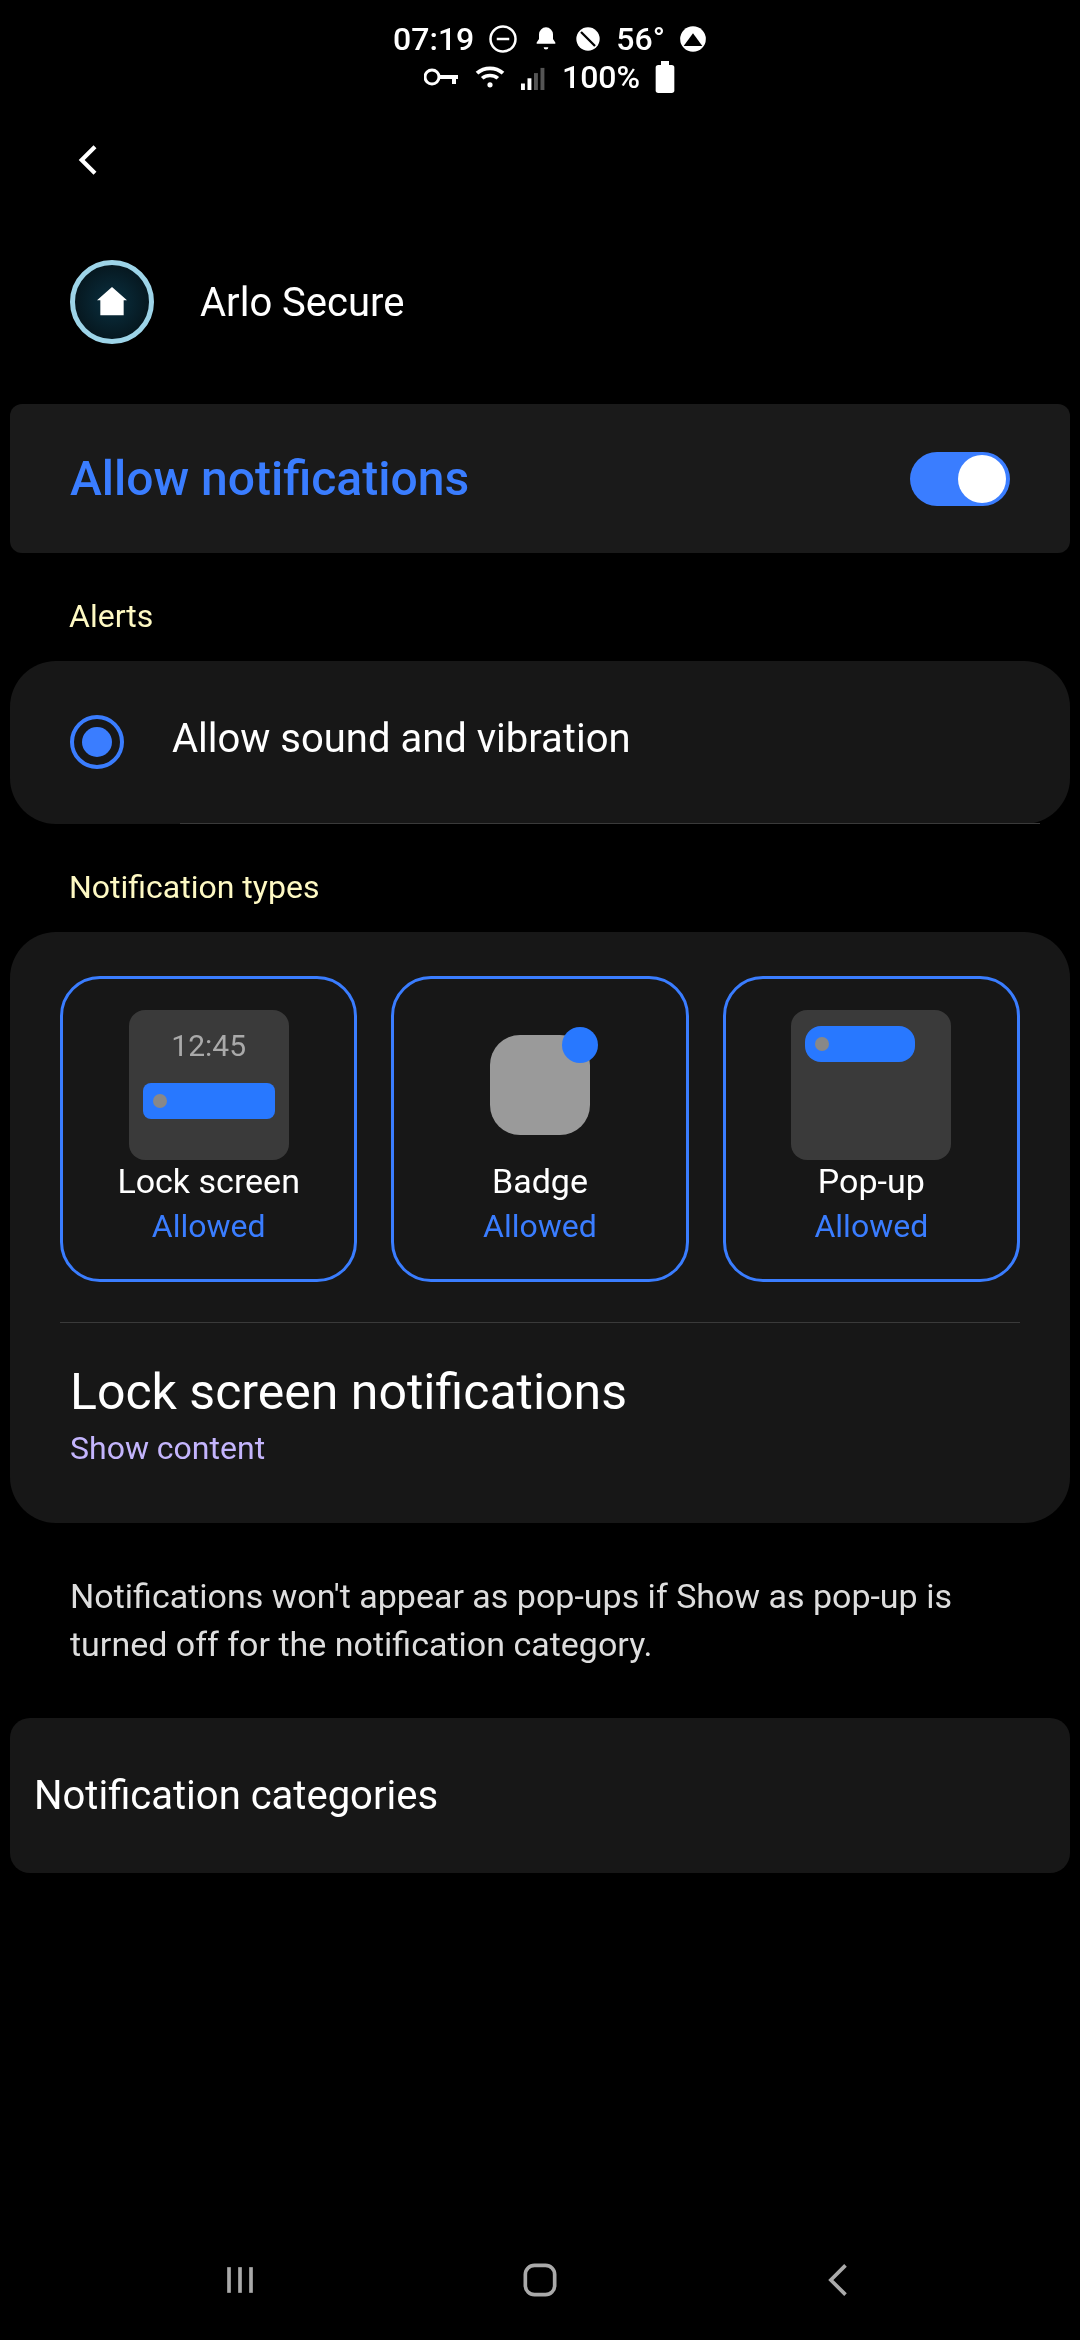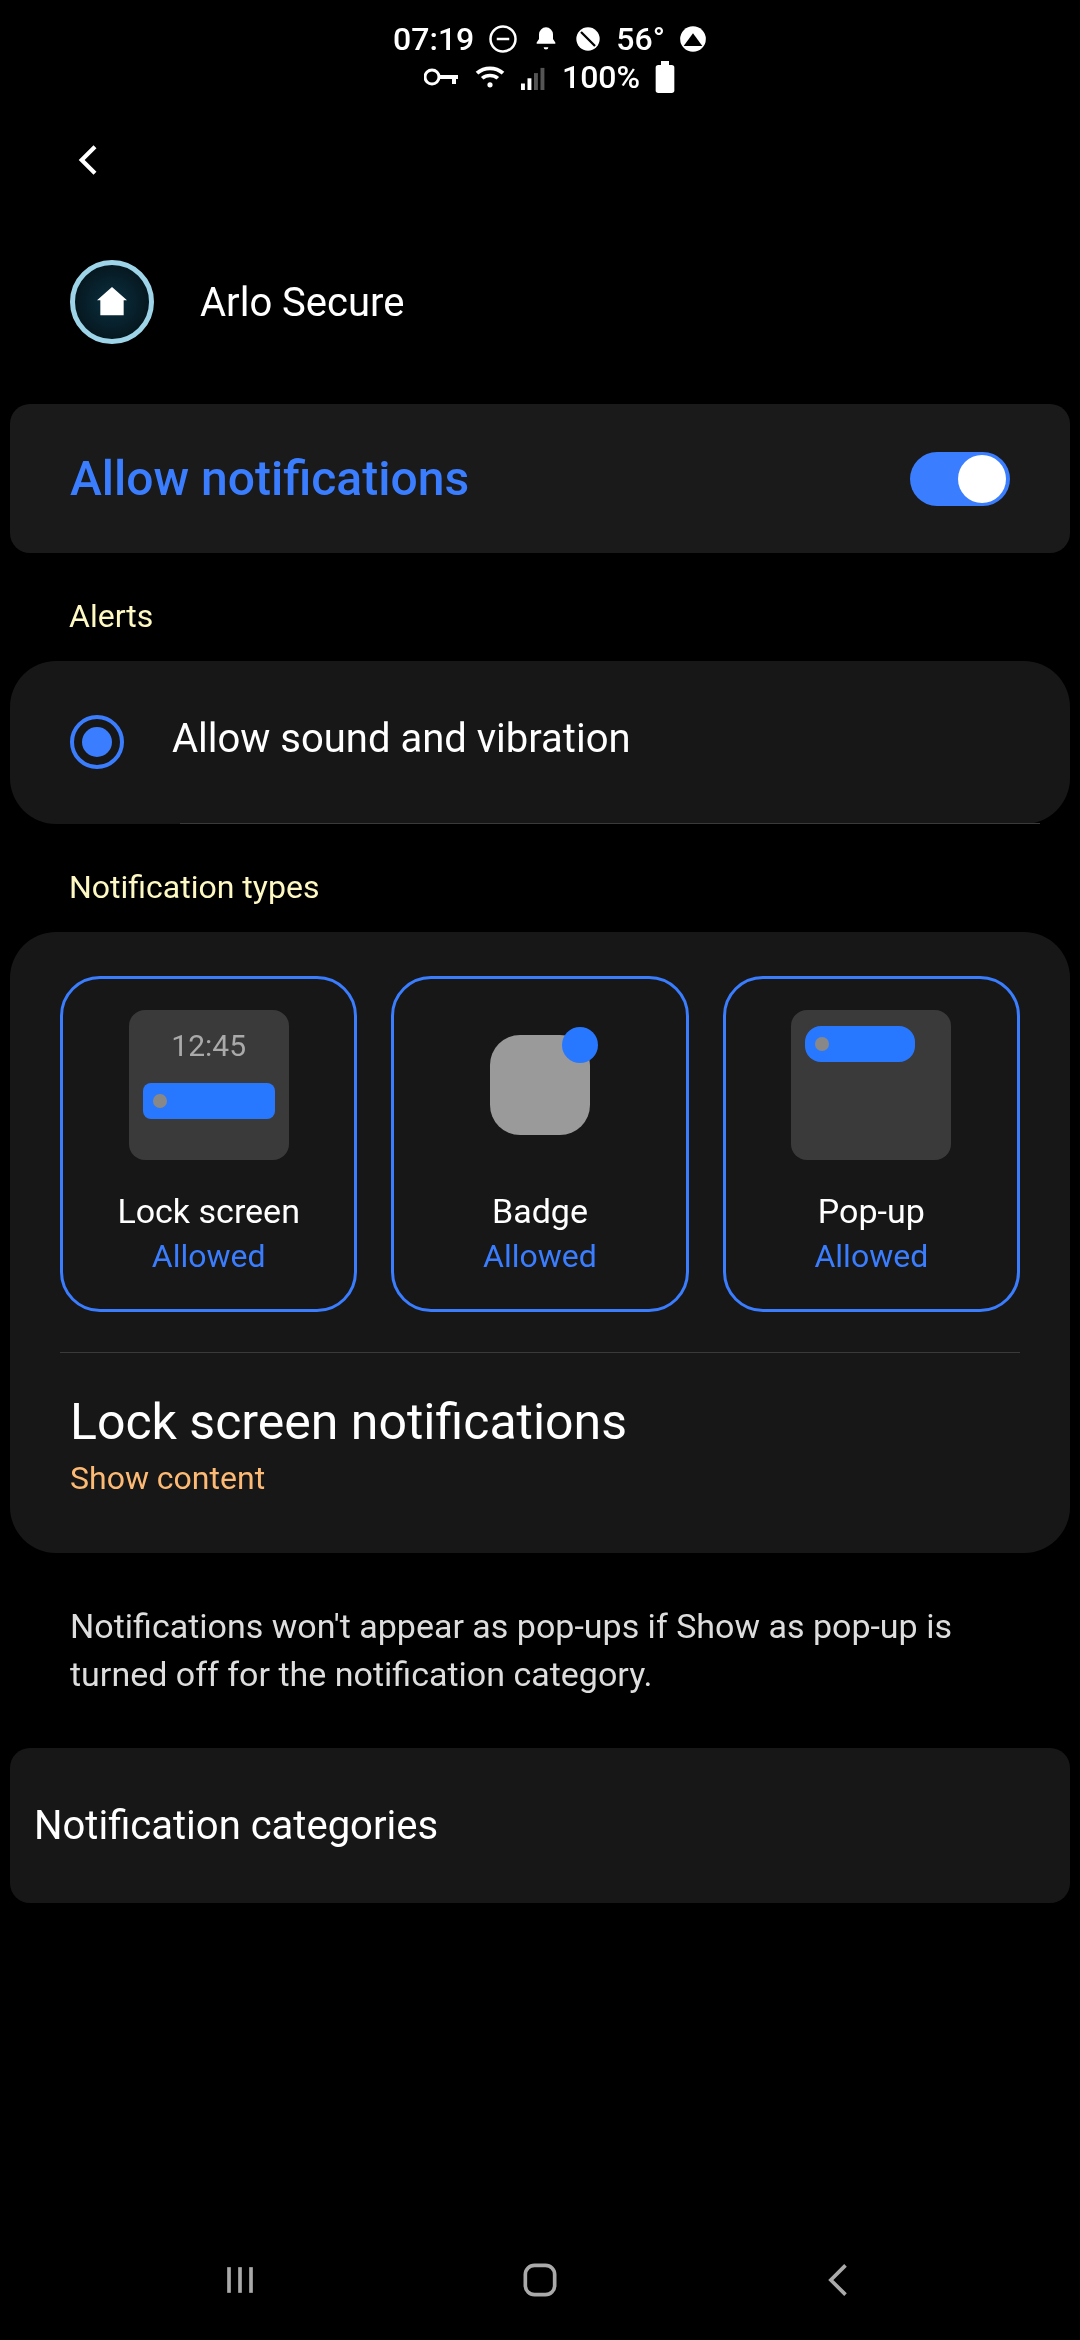--- a/index.html
+++ b/index.html
@@ -56,21 +56,21 @@
   border: 5px solid #9dd4e8;
   display: flex;
   align-items: center;
   justify-content: center;
 }
 .app-name { font-size: 40px; font-weight: 400; }
 
 
 .allow-card {
   background: #1a1a1a;
-  border-radius: 20px;
+  border-radius: 12px;
   margin: 0 10px;
   padding: 46px 60px;
   display: flex;
   justify-content: space-between;
   align-items: center;
 }
 .allow-label {
   color: #3a7dff;
   font-size: 48px;
   font-weight: 500;
@@ -155,21 +155,20 @@
   display: flex;
   flex-direction: column;
   align-items: center;
 }
 .tile-preview {
   width: 160px;
   height: 152px;
   display: flex;
   align-items: center;
   justify-content: center;
-  margin-bottom: 30px;
 }
 .lock-preview {
   width: 170px;
   height: 150px;
   background: #3a3a3a;
   border-radius: 16px;
   padding: 18px 14px;
   display: flex;
   flex-direction: column;
   gap: 20px;
@@ -241,21 +240,21 @@
 .tile-status { color: #3a7dff; font-size: 32px; }
 
 
 .types-divider {
   height: 1px;
   background: #3a3a3a;
   margin: 40px 0 40px;
 }
 .lock-notif-row { padding: 0 10px 12px; }
 .lock-notif-title { font-size: 50px; margin-bottom: 8px; }
-.lock-notif-sub { color: #fdba74; font-size: 32px; }
+.lock-notif-sub { color: #c4b5fd; font-size: 32px; }
 
 
 .info-text {
   color: #ddd;
   font-size: 34px;
   padding: 50px 70px;
   line-height: 1.4;
 }
 
 

